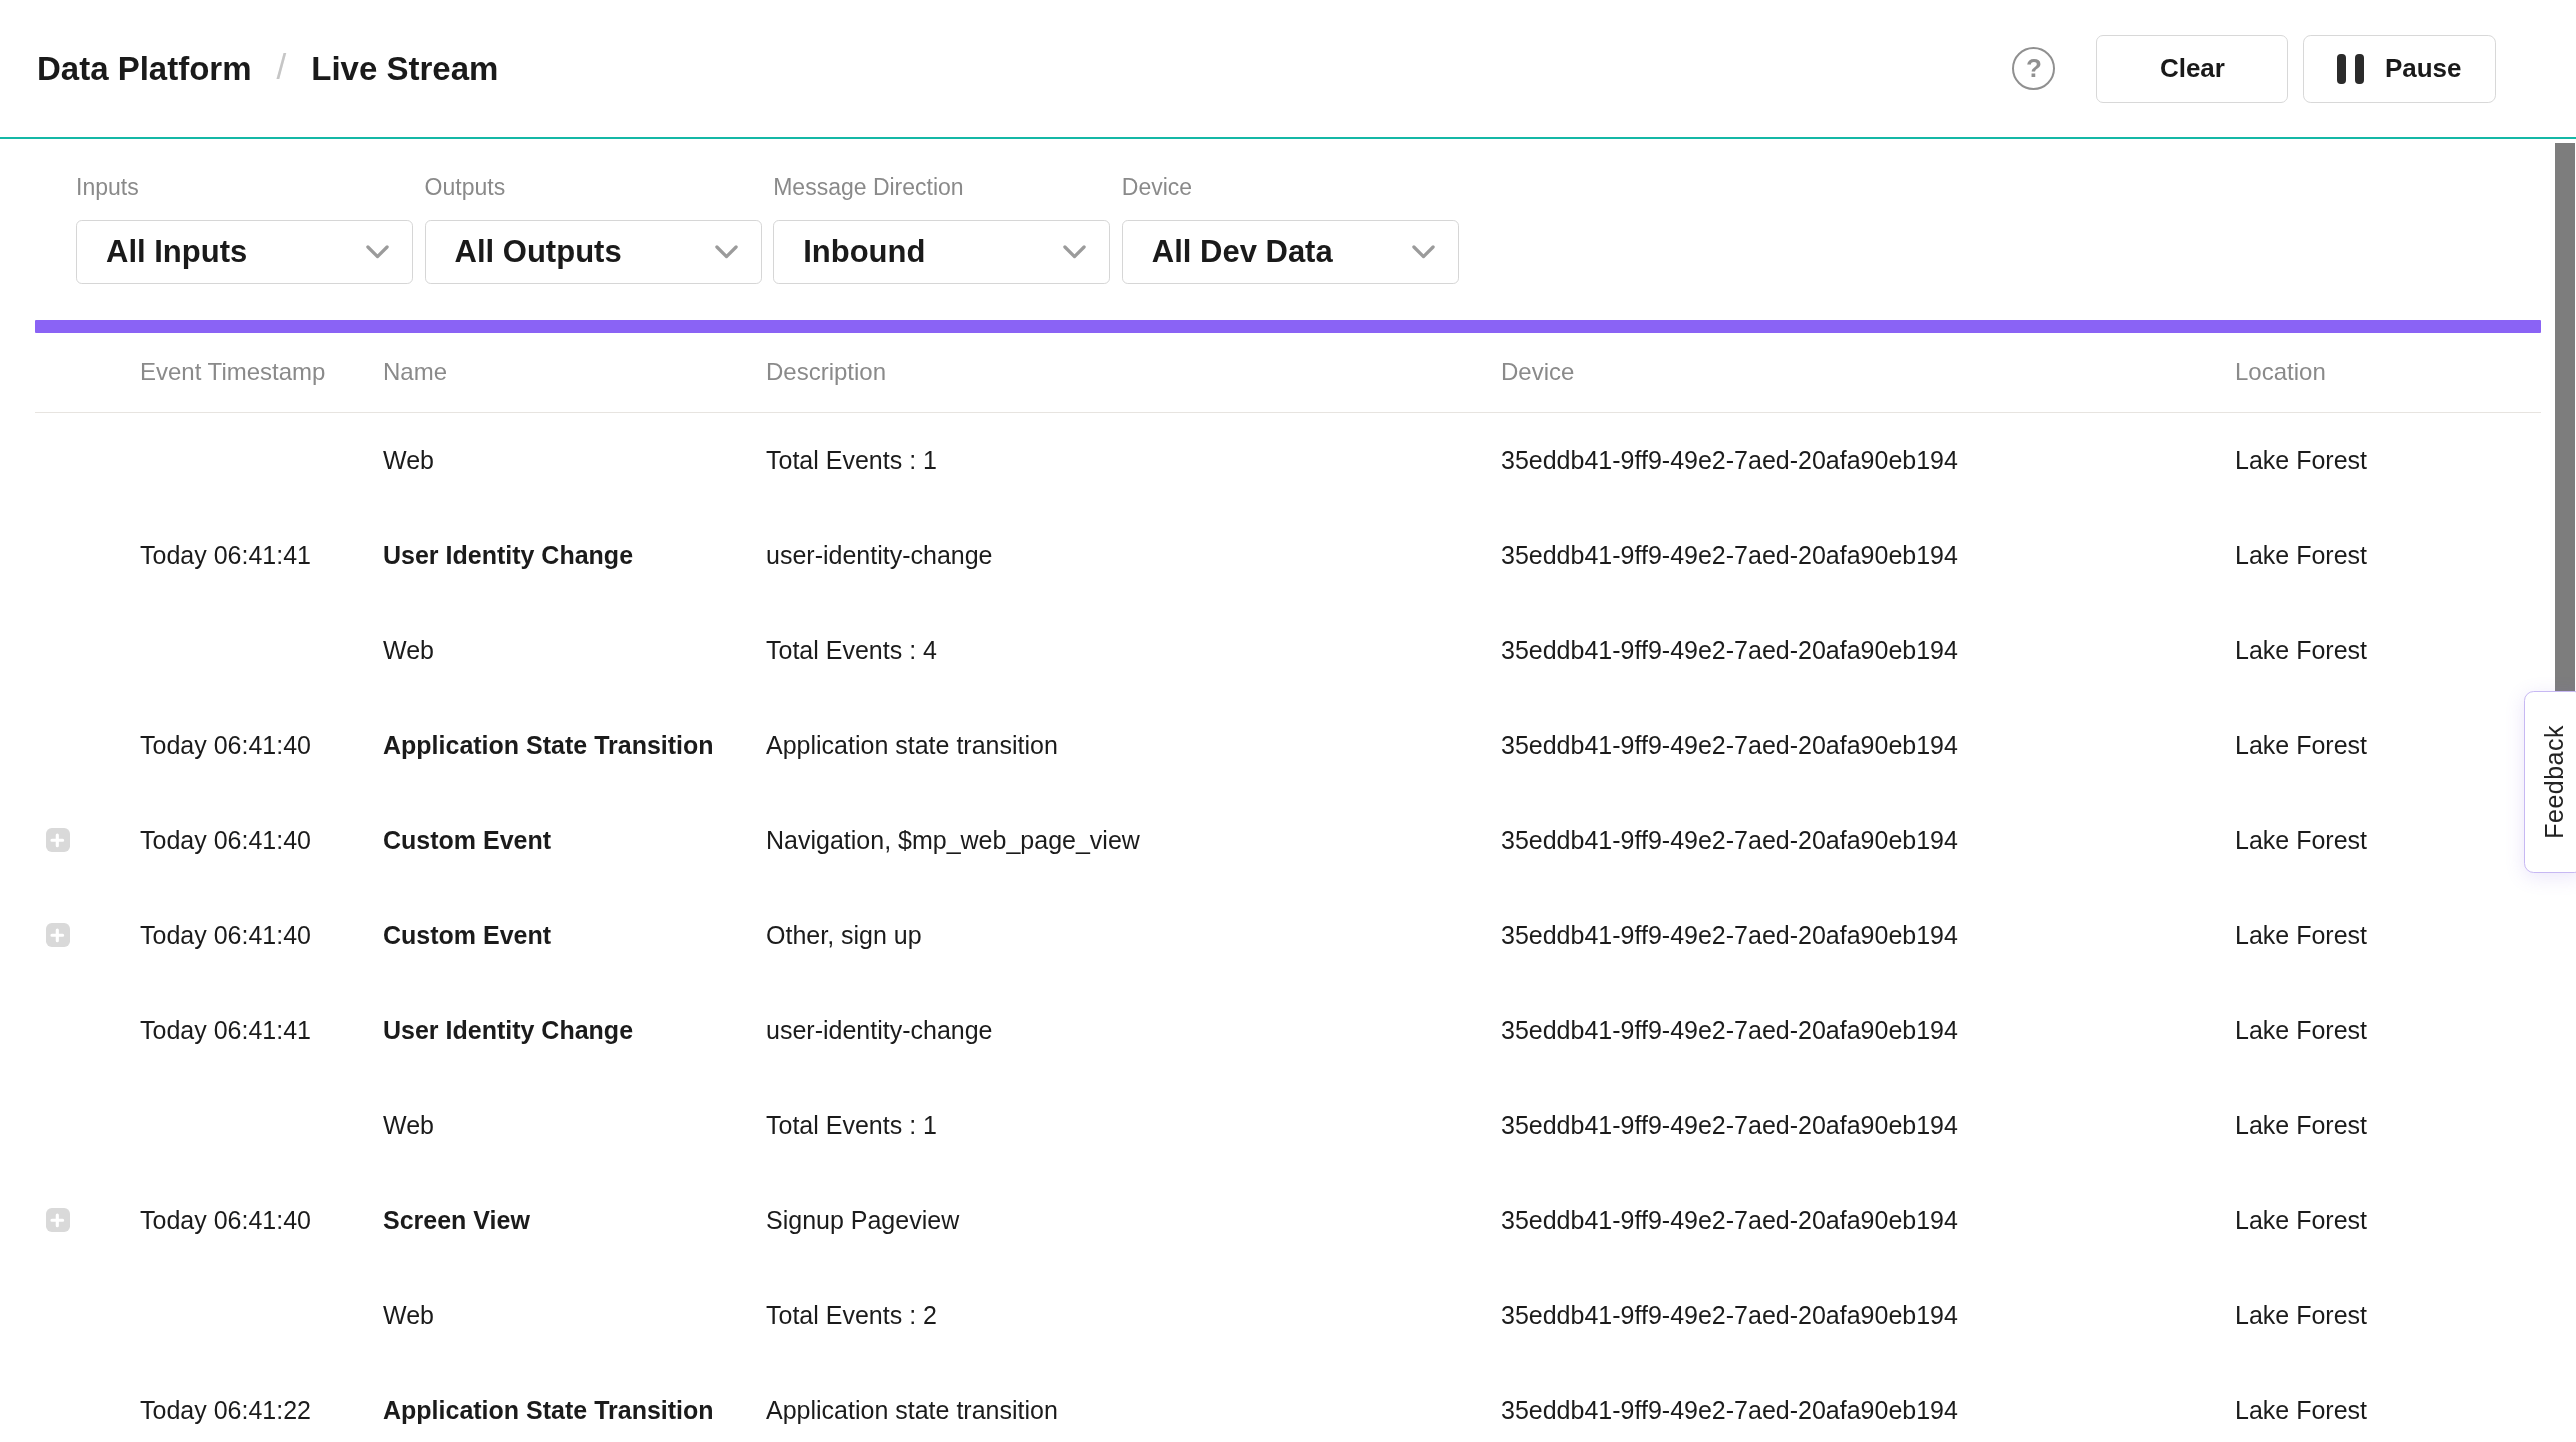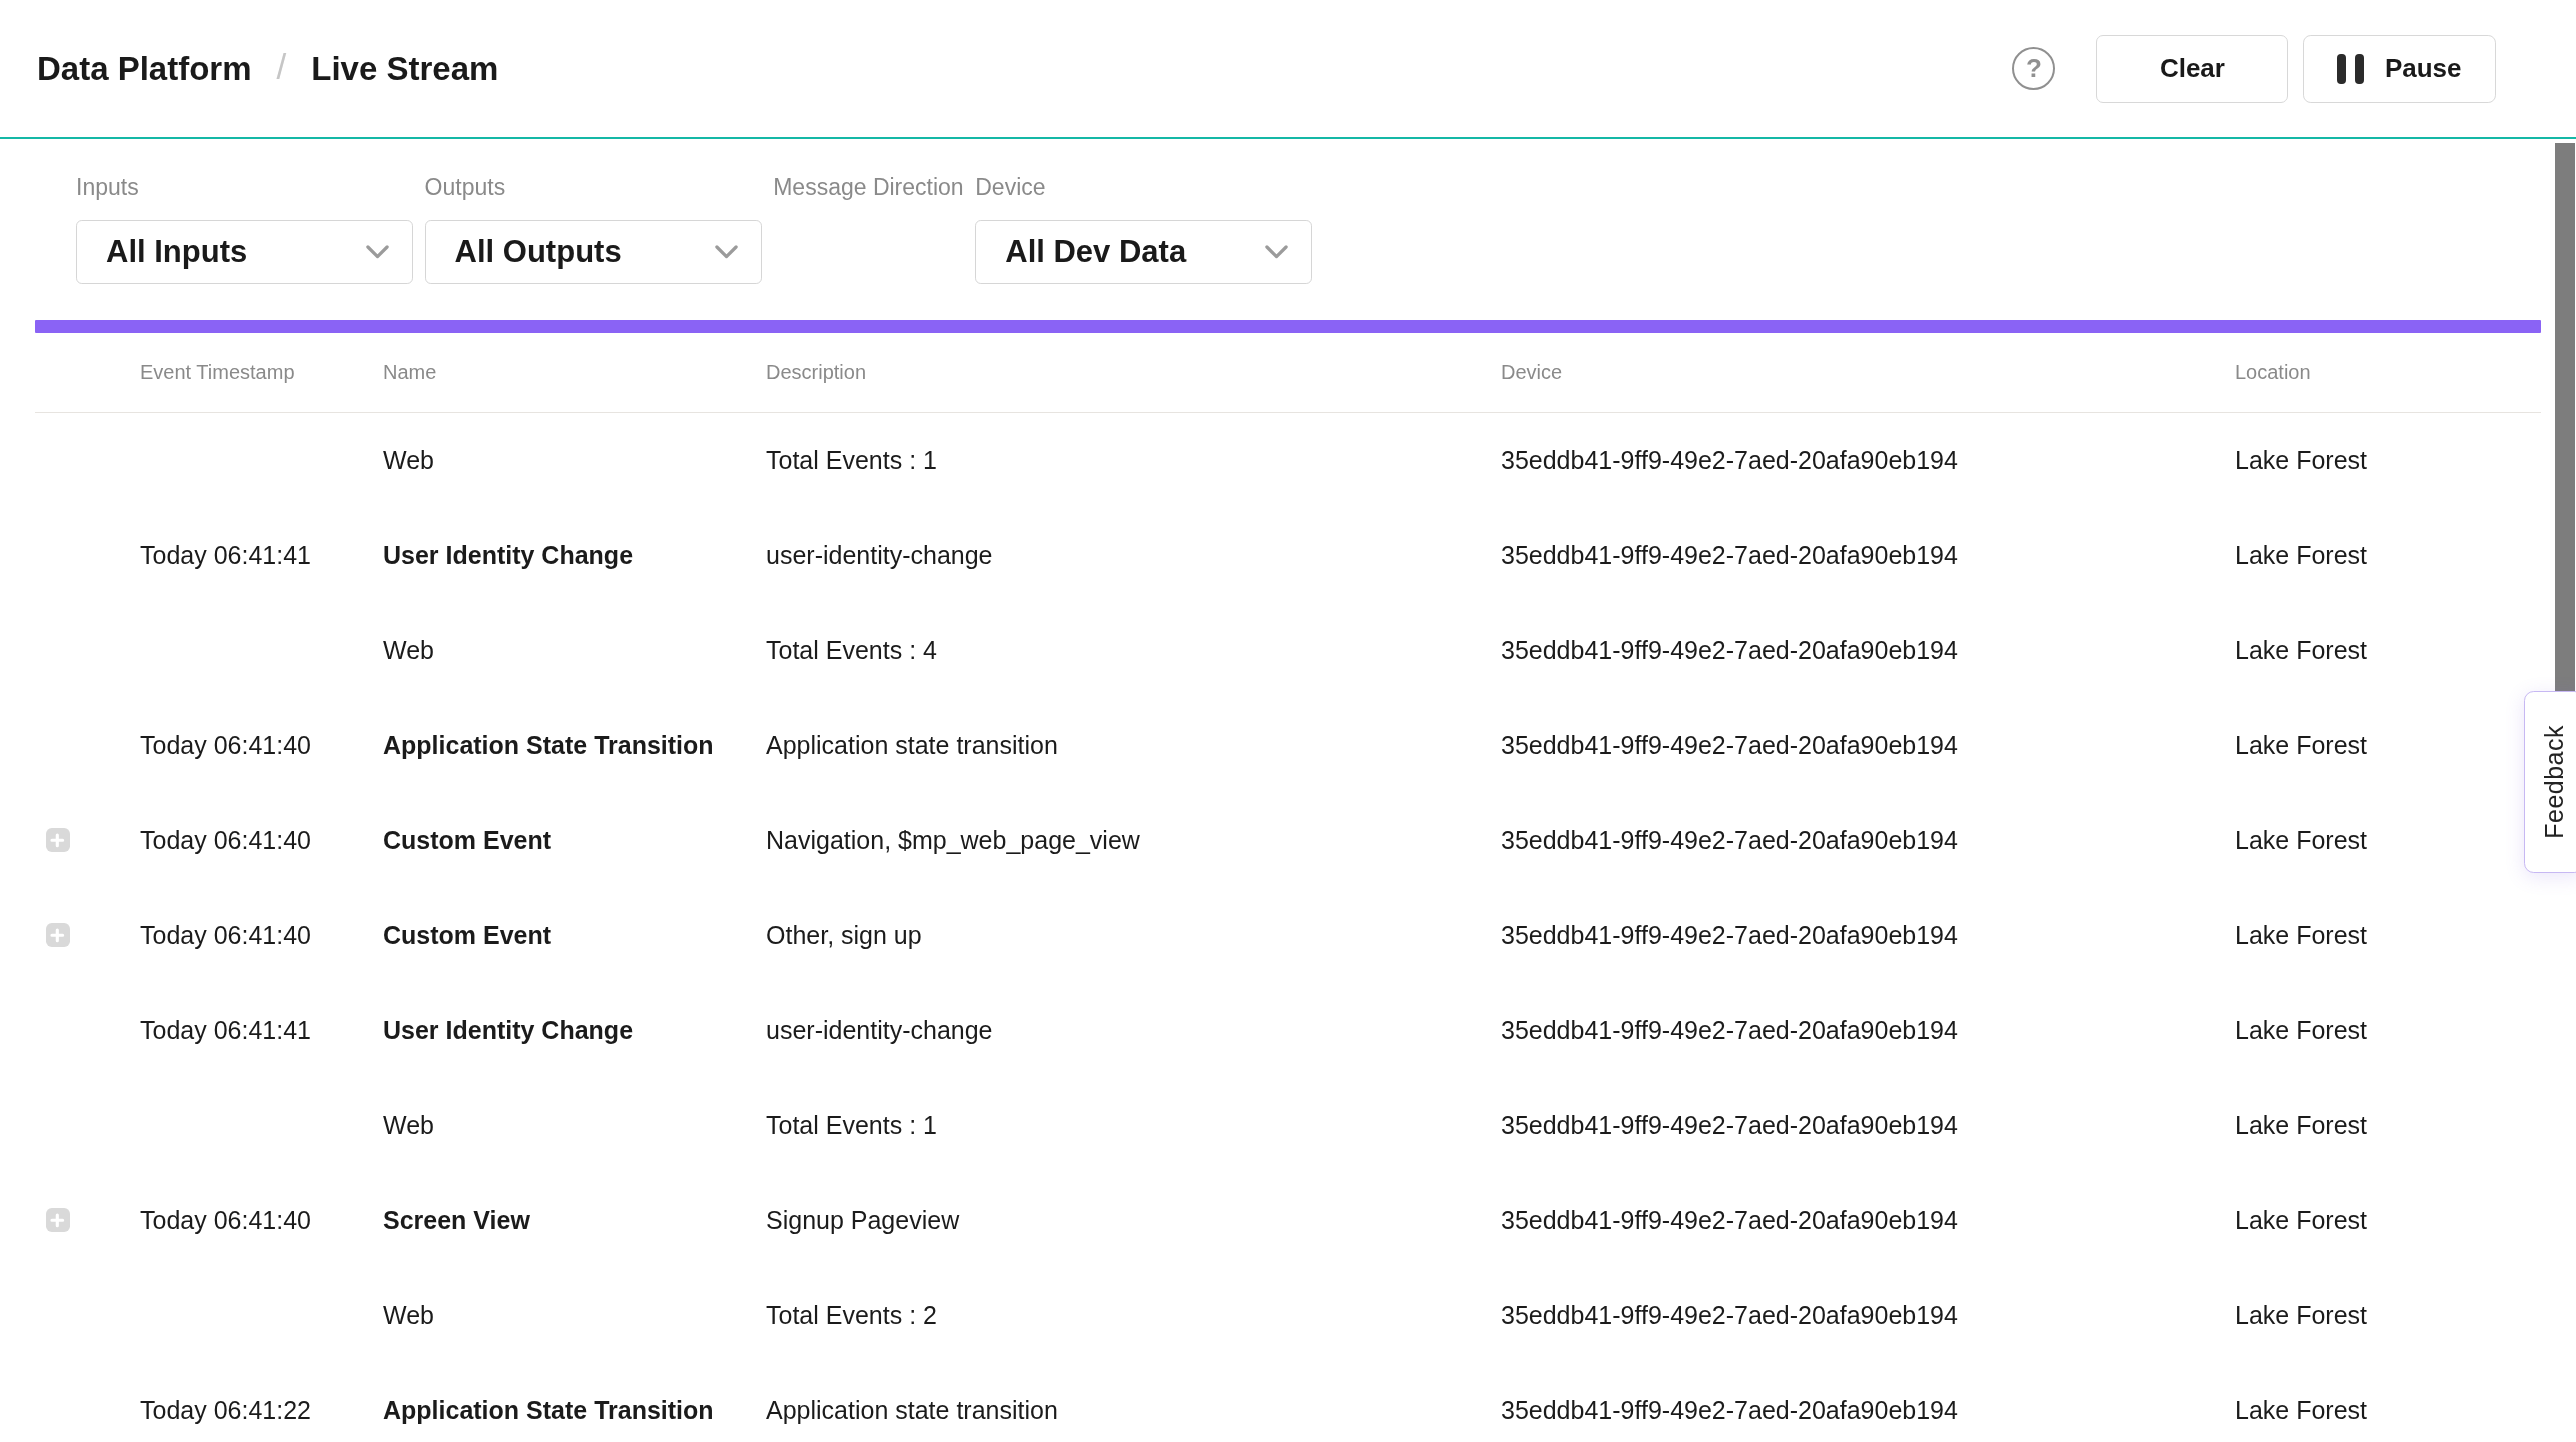--- a/index.html
+++ b/index.html
@@ -44,21 +44,21 @@
   }
   .chev svg { display:block; }
 
   
   .accent-bar { height:12.6px; margin:36px 35px 0; border-radius:1px; }
 
   
   .table { margin:0 35px; }
   .thead {
     display:flex; height:80px; align-items:center;
-    border-bottom:1px solid #e7e4e0; color:#8a8a8a; font-size:20px;
+    border-bottom:1px solid #e7e4e0; color:#8a8a8a; font-size:24px;
   }
   .trow { display:flex; height:95px; align-items:center; font-size:25px; color:#1b1b1b; }
   .c { flex-shrink:0; }
   .c-exp  { width:105px; display:flex; align-items:center; padding-left:10.7px; }
   .c-ts   { width:243px; }
   .c-name { width:383px; padding-right:15.5px; }
   .c-name.b { font-weight:700; }
   .c-desc { width:735px; padding-right:15.5px; }
   .c-dev  { width:734px; }
   .c-loc  { flex:1 1 auto; }
@@ -122,20 +122,28 @@
       <span>All Outputs</span>
       <span class="chev">
         <svg width="23" height="14.6" viewBox="0 0 24 15">
             <path d="M2 2l10 10L22 2" fill="none" stroke="#9b9b9b" stroke-width="3.4" stroke-linecap="round" stroke-linejoin="round"></path>
           </svg>
       </span>
     </div>
   </div>
   <div class="filter">
     <div class="filter-label">Message Direction</div>
+    <div class="select">
+      <span>Inbound</span>
+      <span class="chev">
+        <svg width="23" height="14.6" viewBox="0 0 24 15">
+            <path d="M2 2l10 10L22 2" fill="none" stroke="#9b9b9b" stroke-width="3.4" stroke-linecap="round" stroke-linejoin="round"></path>
+          </svg>
+      </span>
+    </div>
   </div>
   <div class="filter">
     <div class="filter-label">Device</div>
     <div class="select">
       <span>All Dev Data</span>
       <span class="chev">
         <svg width="23" height="14.6" viewBox="0 0 24 15">
             <path d="M2 2l10 10L22 2" fill="none" stroke="#9b9b9b" stroke-width="3.4" stroke-linecap="round" stroke-linejoin="round"></path>
           </svg>
       </span>

